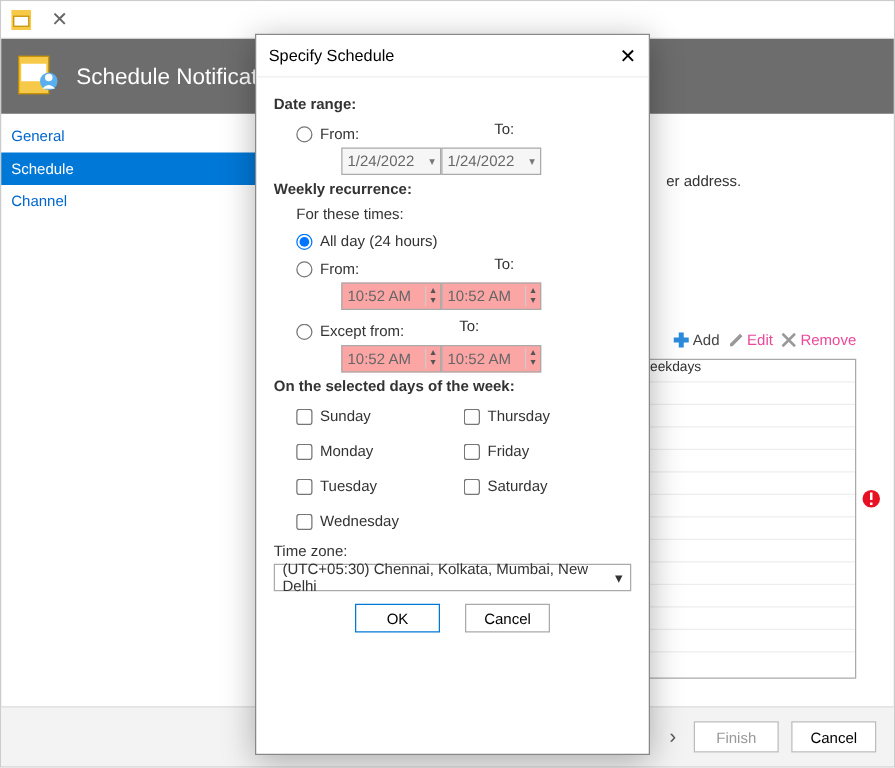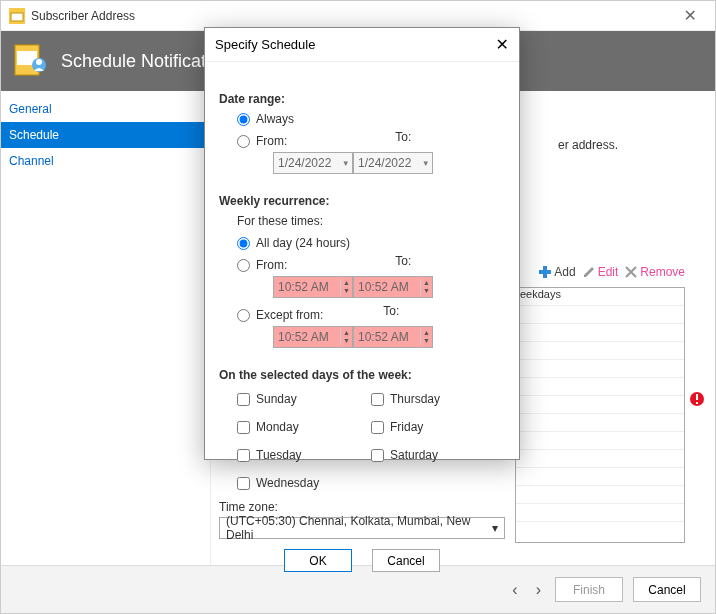--- a/index.html
+++ b/index.html
@@ -152,21 +152,21 @@
       cursor: pointer;
     }
     .footer button.disabled { color:#999; }
 
     
     .modal {
       position: absolute;
       top: 26px;
       left: 203px;
       width: 316px;
-      height: 433px;
+      height: 577px;
       background: #fff;
       border: 1px solid #888;
       box-shadow: 0 5px 25px rgba(0,0,0,0.3);
       z-index: 10;
     }
     .modal-title {
       display:flex;
       align-items:center;
       justify-content: space-between;
       height: 34px;
@@ -177,21 +177,21 @@
     .modal-title .close-x {
       font-size: 16px;
       cursor: pointer;
     }
     .modal-body {
       padding: 10px 14px;
       color: #333;
     }
     .section-title {
       font-weight: bold;
-      margin-top: 20px;
+      margin-top: 4px;
       margin-bottom: 6px;
     }
     .sub-indent {
       margin-left: 18px;
     }
     .radio-row, .check-row {
       display:flex;
       align-items:center;
       gap: 6px;
       margin: 4px 0;
@@ -275,21 +275,20 @@
   </style>
 </head>
 <body>
 
 <div class="main-window">
   <div class="title-bar">
     <svg class="app-icon" viewBox="0 0 16 16">
         <rect width="16" height="16" fill="#f7c948"></rect>
         <rect x="2" y="5" width="12" height="8" fill="#fff" stroke="#c79100"></rect>
       </svg>
-    <span class="title-text">Subscriber Address</span>
     <span class="close-x">✕</span>
   </div>
 
   <div class="banner">
     <svg class="banner-icon" viewBox="0 0 40 40">
       <rect x="4" y="4" width="24" height="30" fill="#f7c948" stroke="#c79100"></rect>
       <rect x="6" y="10" width="20" height="14" fill="#fff"></rect>
       <circle cx="28" cy="24" r="7" fill="#5ab0ee"></circle>
       <circle cx="28" cy="21" r="3" fill="#fff"></circle>
       <path d="M 23 30 Q 28 24 33 30" fill="#fff"></path>
@@ -297,21 +296,21 @@
     <span class="banner-text">Schedule Notificat</span>
   </div>
 
   <div class="content-area">
     <div class="sidebar">
       <div class="sidebar-item">General</div>
       <div class="sidebar-item selected">Schedule</div>
       <div class="sidebar-item">Channel</div>
     </div>
     <div class="main-panel">
-      <span class="hint-text" style="left:347px; top:47px;">er address.</span>
+      <span class="hint-text" style="left:322px; top:47px;">er address.</span>
 
       <div class="action-buttons">
         <div class="action-btn">
           <svg width="14" height="14">
               <rect x="5" y="1" width="4" height="12" fill="#2d8bdb"></rect>
               <rect x="1" y="5" width="12" height="4" fill="#2d8bdb"></rect>
             </svg>
           <span>Add</span>
         </div>
         <div class="action-btn disabled">
@@ -362,24 +361,20 @@
 
   <div class="modal">
     <div class="modal-title">
       <span>Specify Schedule</span>
       <span class="close-x">✕</span>
     </div>
     <div class="modal-body">
 
       <div class="section-title">Date range:</div>
       <div class="sub-indent">
-        <div class="radio-row">
-          <input type="radio" name="daterange" checked="" style="">
-          <span>Always</span>
-        </div>
         <div style="display:flex; gap:50px;">
           <div class="radio-row">
             <input type="radio" name="daterange" style="">
             <span>From:</span>
           </div>
           <div style="margin-left:58px;">To:</div>
         </div>
         <div class="field-pair">
           <div class="picker">
             <span>1/24/2022</span>
@@ -410,21 +405,21 @@
           <div class="spinner">
             <span>10:52 AM</span>
             <span class="arrows">▲<br>▼</span>
           </div>
           <div class="spinner">
             <span>10:52 AM</span>
             <span class="arrows">▲<br>▼</span>
           </div>
         </div>
 
-        <div style="display:flex; gap:32px; margin-top:6px;">
+        <div style="display:flex; gap:16px; margin-top:6px;">
           <div class="radio-row">
             <input type="radio" name="times" style="">
             <span>Except from:</span>
           </div>
           <div style="margin-left:28px;">To:</div>
         </div>
         <div class="field-pair">
           <div class="spinner">
             <span>10:52 AM</span>
             <span class="arrows">▲<br>▼</span>

